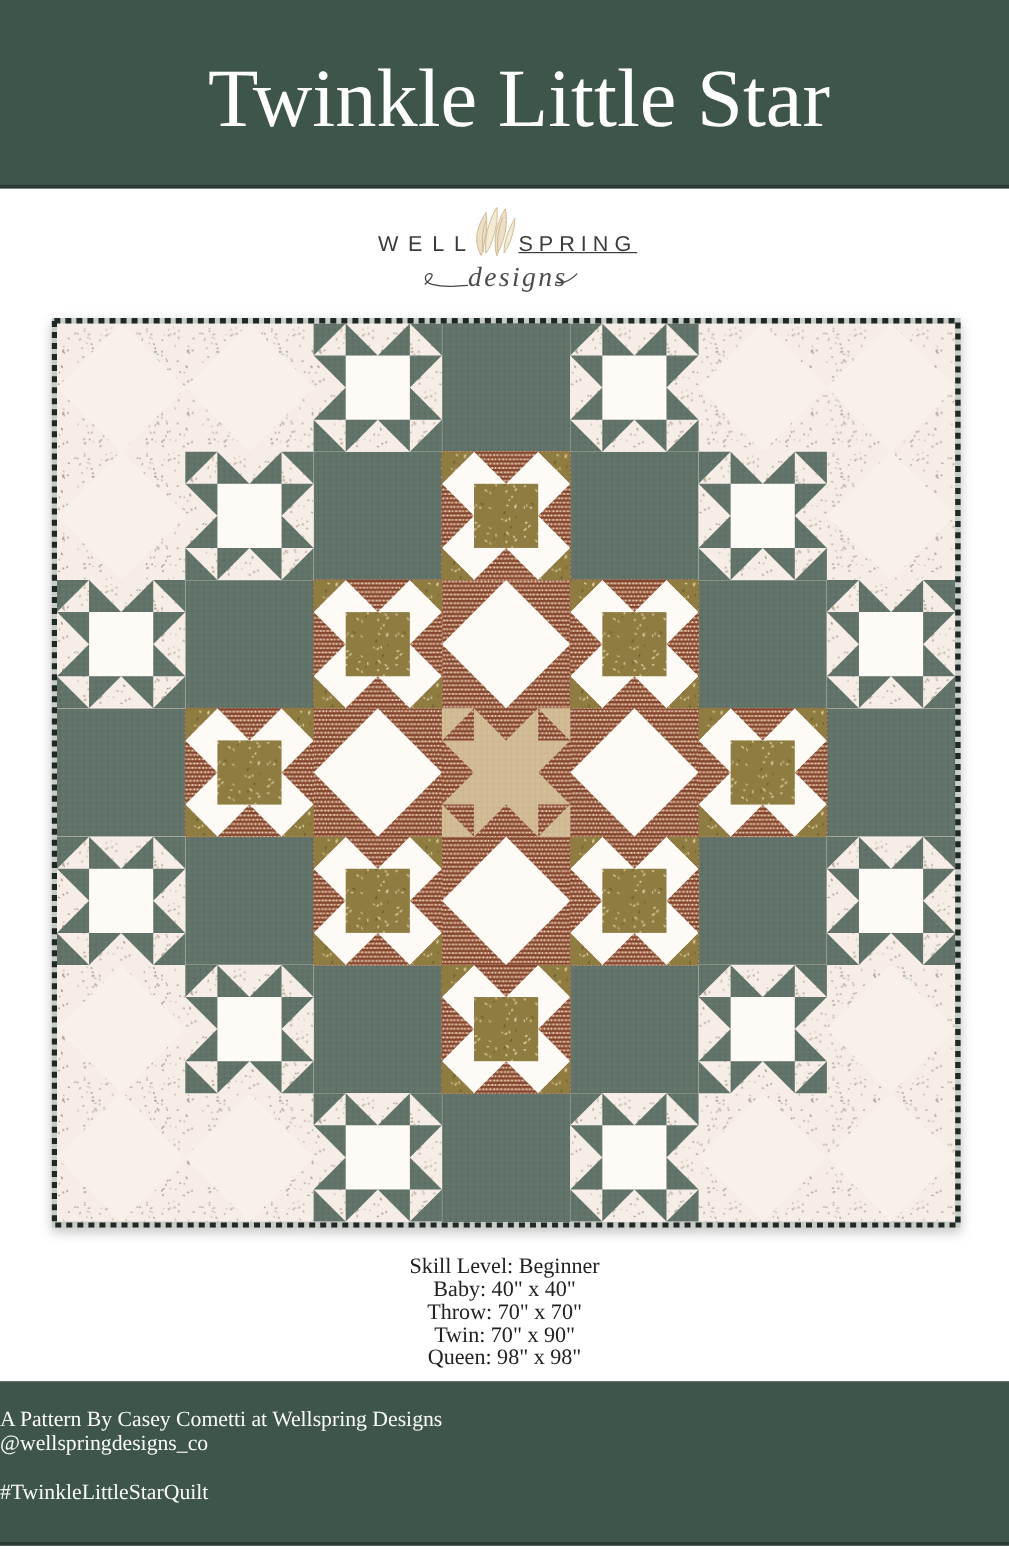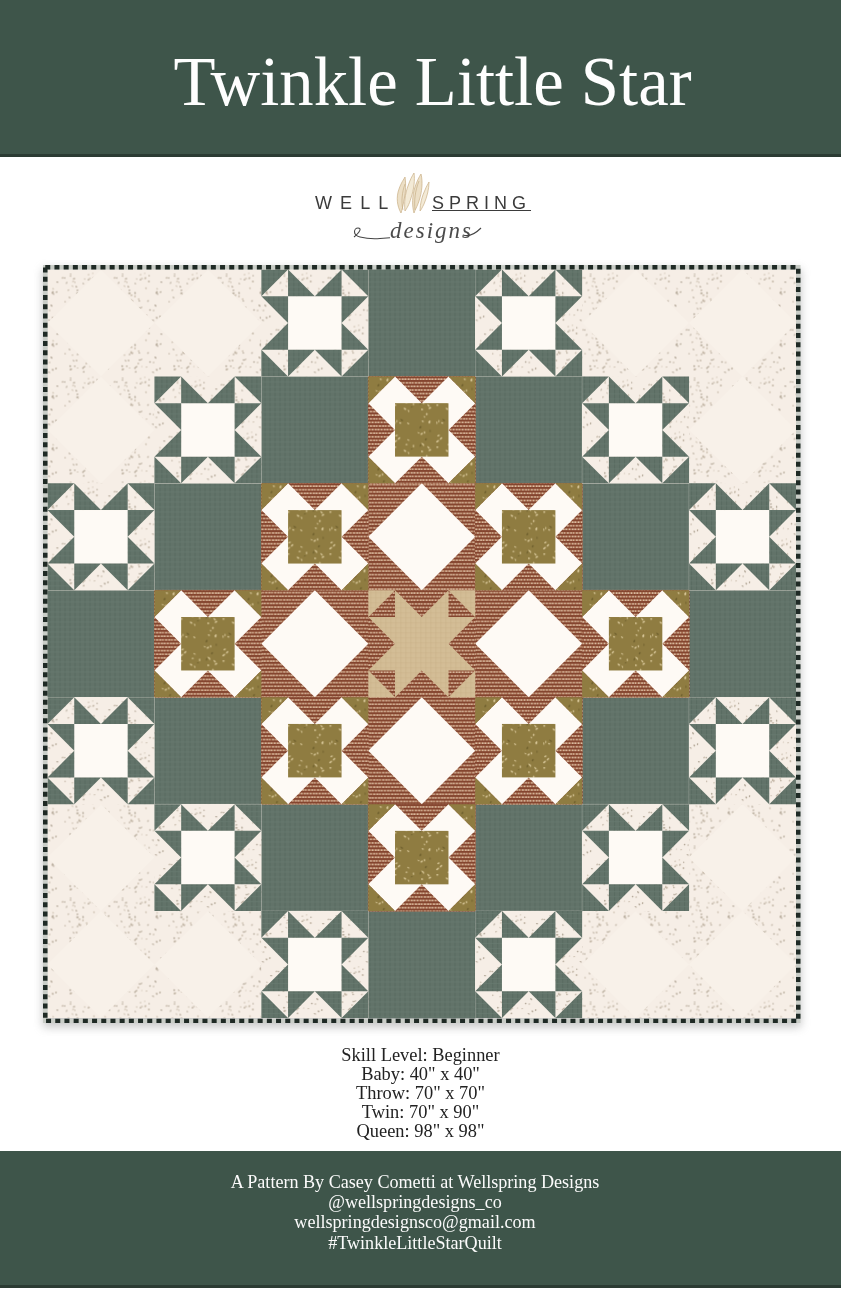--- a/index.html
+++ b/index.html
@@ -243,12 +243,12 @@
       <use href="#bD" transform="translate(213.86,641.57)"></use>
       <use href="#bD" transform="translate(641.57,427.71)"></use>
       <use href="#bD" transform="translate(534.64,534.64)"></use>
       <use href="#bD" transform="translate(427.71,641.57)"></use>
     </g>
     <rect x="2.25" y="2.25" width="753.00" height="753.80" fill="none" stroke="#c9cdc7" stroke-width="4.5"></rect>
     <rect x="2.25" y="2.25" width="753.00" height="753.80" fill="none" stroke="#1f2a25" stroke-width="4.5" stroke-dasharray="5 4.2"></rect>
   </svg>
 <div id="sizes" style="position:absolute;left:0;top:1046px;width:841px;text-align:center;font-family:'Liberation Serif',serif;font-size:18.4px;line-height:19.1px;color:#222;">Skill Level: Beginner<br>Baby: 40" x 40"<br>Throw: 70" x 70"<br>Twin: 70" x 90"<br>Queen: 98" x 98"</div>
 <div style="position:absolute;left:0;top:1151px;width:841px;height:134px;background:#3e554a;border-bottom:3px solid #2b3b33;"></div>
-<div id="foot" style="position:absolute;left:0;top:1172px;width:750px;text-align:center;font-family:'Liberation Serif',serif;font-size:18.1px;line-height:20.2px;color:#fbfbfb;margin-left:40px;">A Pattern By Casey Cometti at Wellspring Designs<br><span class="u">@wellspringdesigns_co</span><br><span class="u">wellspringdesignsco@gmail.com</span><br><span class="u">#TwinkleLittleStarQuilt</span></div>
+<div id="foot" style="position:absolute;left:0;top:1172px;width:750px;text-align:left;font-family:'Liberation Serif',serif;font-size:18.1px;line-height:20.2px;color:#fbfbfb;">A Pattern By Casey Cometti at Wellspring Designs<br><span class="u">@wellspringdesigns_co</span><br><br><span class="u">#TwinkleLittleStarQuilt</span></div>
 </body></html>

